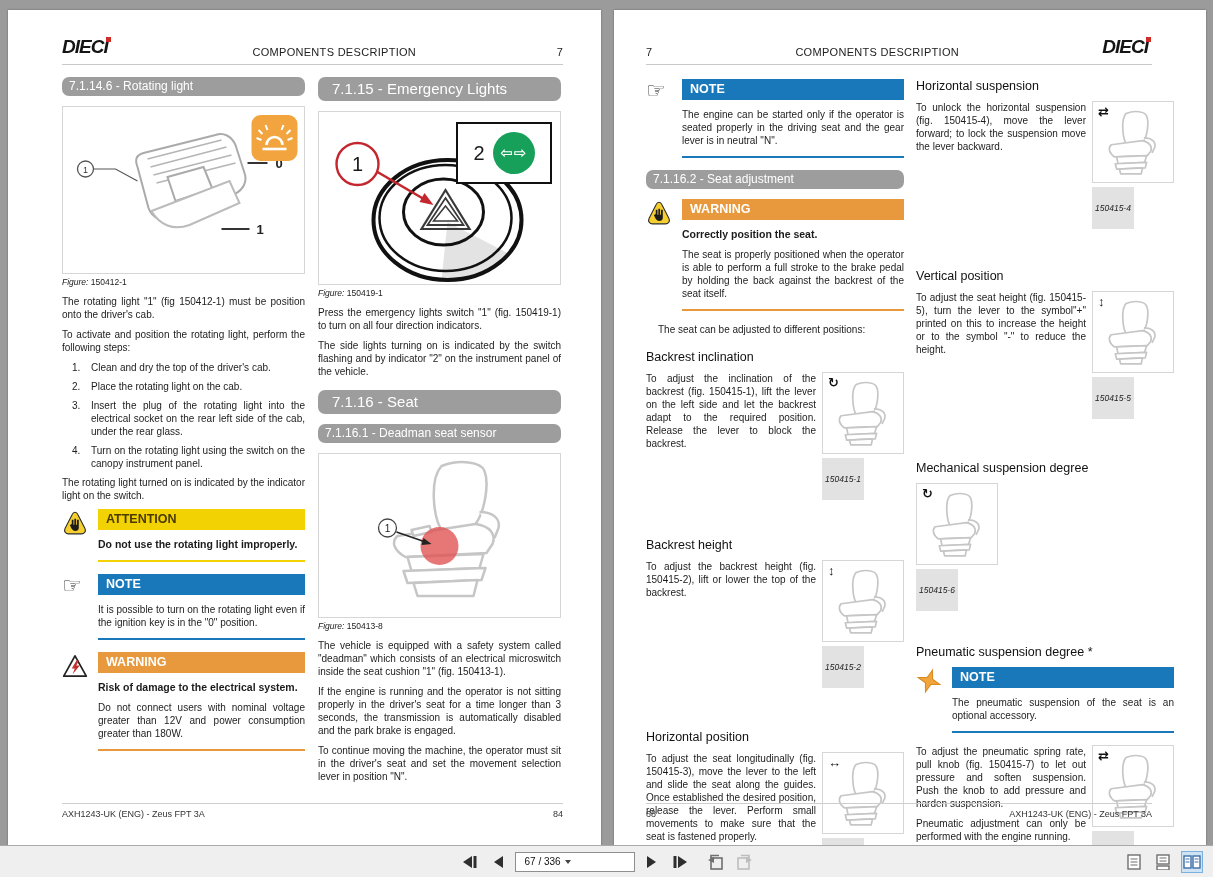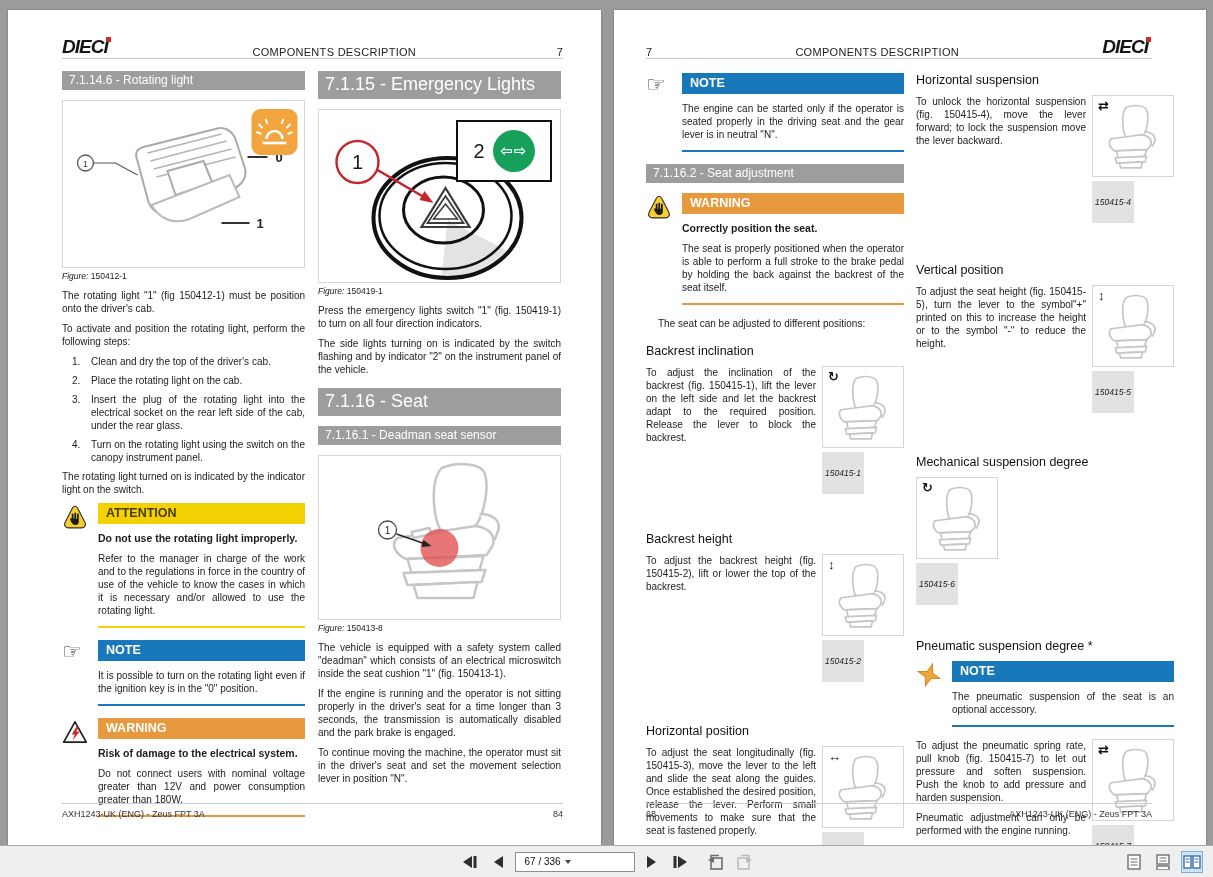--- a/index.html
+++ b/index.html
@@ -8,39 +8,39 @@
     background:#9b9b9b;font-family:"Liberation Sans","DejaVu Sans",sans-serif;
     -webkit-font-smoothing:antialiased;
   }
   .page{position:absolute;top:10px;height:835px;background:#fff;overflow:hidden;
         box-shadow:0 0 2px rgba(0,0,0,.35);}
   .page-left{left:8px;width:593px;}
   .page-right{left:614px;width:592px;}
 
   
   .pg-header{display:flex;align-items:flex-end;justify-content:space-between;
-    margin:26px 38px 0 54px;border-bottom:1px solid #c9c9c9;}
+    margin:26px 38px 0 54px;padding-bottom:6px;border-bottom:1px solid #c9c9c9;}
   .page-right .pg-header{margin:26px 54px 0 32px;}
   .pg-title{font-size:11px;color:#222;letter-spacing:.3px;}
   .pg-chapter{font-size:11px;color:#222;}
   .logo{font-style:italic;font-weight:bold;font-size:19px;letter-spacing:-1px;
         color:#151515;position:relative;padding-right:4px;}
   .logo::after{content:"";position:absolute;right:1px;top:1px;width:5px;height:5px;background:#d02b27;}
   .pg-footer{position:absolute;bottom:26px;left:54px;right:38px;border-top:1px solid #cecece;
     padding-top:5px;font-size:9px;color:#333;display:flex;justify-content:space-between;}
   .page-right .pg-footer{left:32px;right:54px;}
 
   
   .cols{display:flex;gap:13px;margin:12px 38px 0 54px;}
   .page-right .cols{margin:12px 32px 0 32px;gap:12px;}
   .col{width:243px;flex:none;}
   .page-right .col{width:258px;}
 
-  .secbar{background:#9d9d9d;color:#fff;font-size:12px;padding:2px 7px 3px;margin:0 0 10px;}
-  .secbar.big{font-size:18px;padding:3px 7px 4px;}
+  .secbar{background:#9d9d9d;color:#fff;font-size:12px;padding:2px 7px 3px;margin:0 0 10px;border-radius:7px;}
+  .secbar.big{font-size:15px;padding:3px 14px 4px;}
 
   p.body, .step-t, .subtext p{font-size:10px;line-height:13px;color:#1c1c1c;text-align:justify;margin:0 0 7px;}
   .step{display:flex;gap:7px;margin:0 0 6px 10px;}
   .step-n{flex:none;width:12px;font-size:10px;line-height:13px;color:#1c1c1c;}
   .step-t{flex:1;margin:0;}
 
   
   .figframe{border:1px solid #d6d6d6;background:#fff;position:relative;}
   .figcap{font-size:8.5px;color:#222;margin:3px 0 8px;}
   .figcap i{font-style:italic;}
@@ -179,21 +179,20 @@
       <p class="body">The rotating light turned on is indicated by the indicator light on the switch.</p>
 
       <div class="alert">
         <div class="alert-icon"><svg viewBox="0 0 24 24">
               <use href="#ic-hand"></use>
             </svg></div>
         <div class="alert-main">
           <div class="alert-head h-yellow">ATTENTION</div>
           <div class="alert-body b-yellow">
             <p class="strong">Do not use the rotating light improperly.</p>
-            <p>Refer to the manager in charge of the work and to the regulations in force in the country of use of the vehicle to know the cases in which it is necessary and/or allowed to use the rotating light.</p>
           </div>
         </div>
       </div>
 
       <div class="alert">
         <div class="alert-icon"><span class="hand-glyph">☞</span></div>
         <div class="alert-main">
           <div class="alert-head h-blue">NOTE</div>
           <div class="alert-body b-blue">
             <p>It is possible to turn on the rotating light even if the ignition key is in the "0" position.</p>

